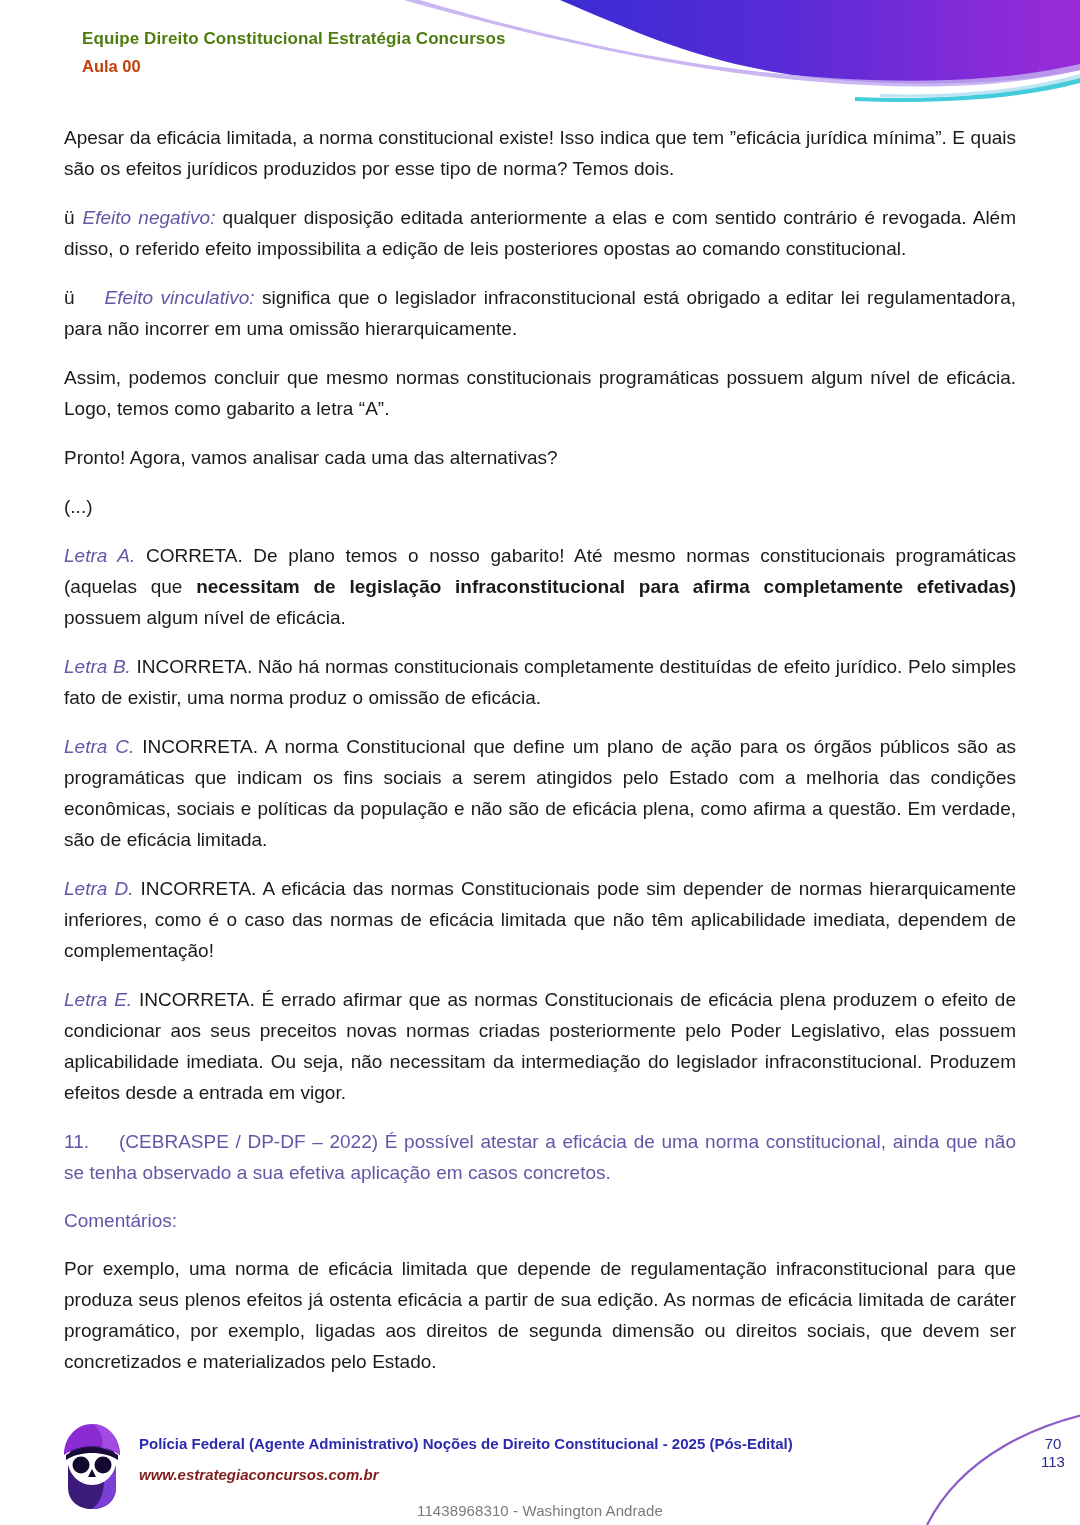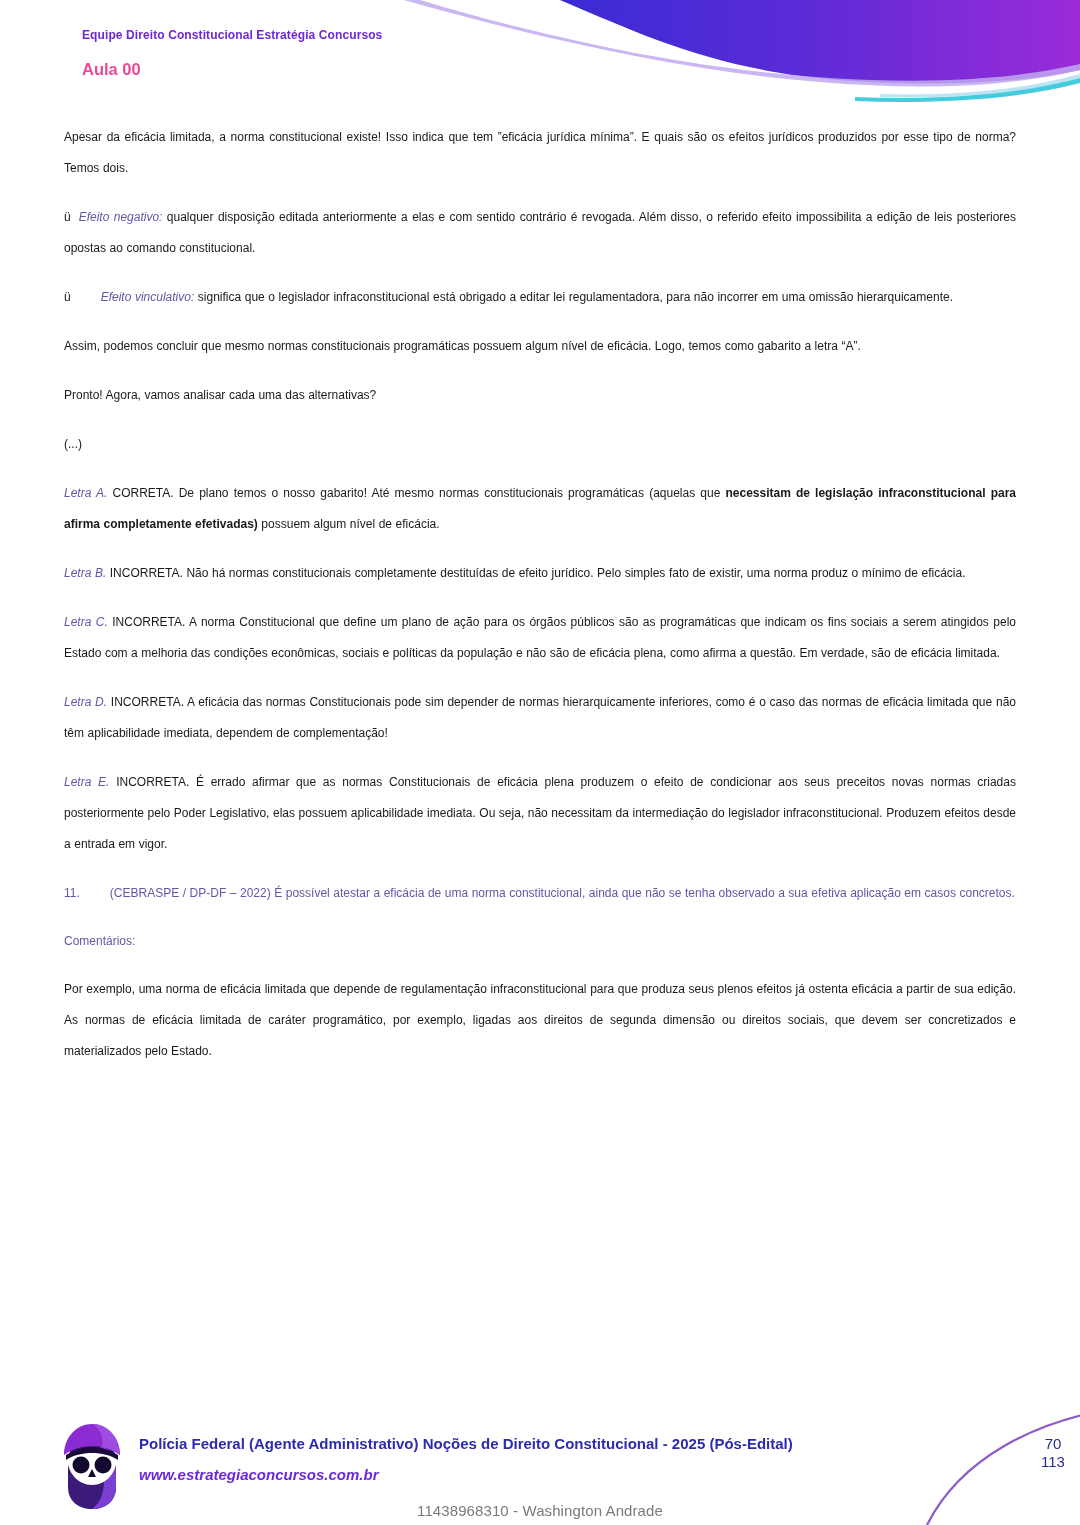--- a/index.html
+++ b/index.html
@@ -29,46 +29,46 @@
     width: 1080px;
     height: 105px;
   }
   .header-text {
     position: absolute;
     left: 82px;
     top: 28px;
     z-index: 5;
   }
   .header-line1 {
-    font-size: 12px;
-    font-weight: bold;
-    color: #6d28d9;
+    font-size: 17px;
+    font-weight: bold;
+    color: #4d7c0f;
     letter-spacing: 0.1px;
     line-height: 1.25;
     white-space: nowrap;
   }
   .header-line2 {
     font-size: 16.5px;
     font-weight: bold;
-    color: #ec4899;
+    color: #c2410c;
     line-height: 1.25;
-    margin-top: 16px;
+    margin-top: 7px;
     white-space: nowrap;
   }
 
   
   .content {
     position: absolute;
     left: 64px;
     top: 122px;
     width: 952px;
   }
   .para {
     text-align: justify;
-    font-size: 12px;
+    font-size: 19px;
     line-height: 31px;
     color: #1a1a1a;
     margin: 0 0 18px 0;
     word-spacing: 0.2px;
   }
   .para.tight { margin-bottom: 17px; }
   .purple { color: #6257A6; font-style: italic; }
   .purple-all { color: #6257A6; }
   .bold { font-weight: bold; }
   .bullet-char {
@@ -109,21 +109,21 @@
     font-size: 15px;
     font-weight: bold;
     color: #2B2BAF;
     white-space: nowrap;
     line-height: 1.2;
   }
   .footer-url {
     font-size: 15px;
     font-weight: bold;
     font-style: italic;
-    color: #6d28d9;
+    color: #7f1d1d;
     margin-top: 13px;
     white-space: nowrap;
     line-height: 1.2;
   }
   .page-nums {
     position: absolute;
     right: 42px;
     top: 38px;
     text-align: center;
     width: 60px;
@@ -185,21 +185,21 @@
   <p class="para"><span class="bullet-char">ü</span><span class="gap-lg"></span><span class="purple">Efeito vinculativo:</span> <span>significa que o legislador infraconstitucional está obrigado a editar lei regulamentadora, para não incorrer em uma omissão hierarquicamente.</span></p>
 
   <p class="para">Assim, podemos concluir que mesmo normas constitucionais programáticas possuem algum nível de eficácia. Logo, temos como gabarito a letra “A”.</p>
 
   <p class="para">Pronto! Agora, vamos analisar cada uma das alternativas?</p>
 
   <p class="para">(...)</p>
 
   <p class="para"><span class="purple">Letra A.</span> <span>CORRETA. De plano temos o nosso gabarito! Até mesmo normas constitucionais programáticas (aquelas que</span> <span class="bold">necessitam de legislação infraconstitucional para afirma completamente efetivadas)</span> <span>possuem algum nível de eficácia.</span></p>
 
-  <p class="para"><span class="purple">Letra B.</span> <span>INCORRETA. Não há normas constitucionais completamente destituídas de efeito jurídico. Pelo simples fato de existir, uma norma produz o mínimo de eficácia.</span></p>
+  <p class="para"><span class="purple">Letra B.</span> <span>INCORRETA. Não há normas constitucionais completamente destituídas de efeito jurídico. Pelo simples fato de existir, uma norma produz o omissão de eficácia.</span></p>
 
   <p class="para"><span class="purple">Letra C.</span> <span>INCORRETA. A norma Constitucional que define um plano de ação para os órgãos públicos são as programáticas que indicam os fins sociais a serem atingidos pelo Estado com a melhoria das condições econômicas, sociais e políticas da população e não são de eficácia plena, como afirma a questão. Em verdade, são de eficácia limitada.</span></p>
 
   <p class="para"><span class="purple">Letra D.</span> <span>INCORRETA. A eficácia das normas Constitucionais pode sim depender de normas hierarquicamente inferiores, como é o caso das normas de eficácia limitada que não têm aplicabilidade imediata, dependem de complementação!</span></p>
 
   <p class="para"><span class="purple">Letra E.</span> <span>INCORRETA. É errado afirmar que as normas Constitucionais de eficácia plena produzem o efeito de condicionar aos seus preceitos novas normas criadas posteriormente pelo Poder Legislativo, elas possuem aplicabilidade imediata. Ou seja, não necessitam da intermediação do legislador infraconstitucional. Produzem efeitos desde a entrada em vigor.</span></p>
 
 
   <p class="para purple-all tight"><span>11.</span><span class="gap-lg"></span><span>(CEBRASPE / DP-DF – 2022) É possível atestar a eficácia de uma norma constitucional, ainda que não se tenha observado a sua efetiva aplicação em casos concretos.</span></p>
 

